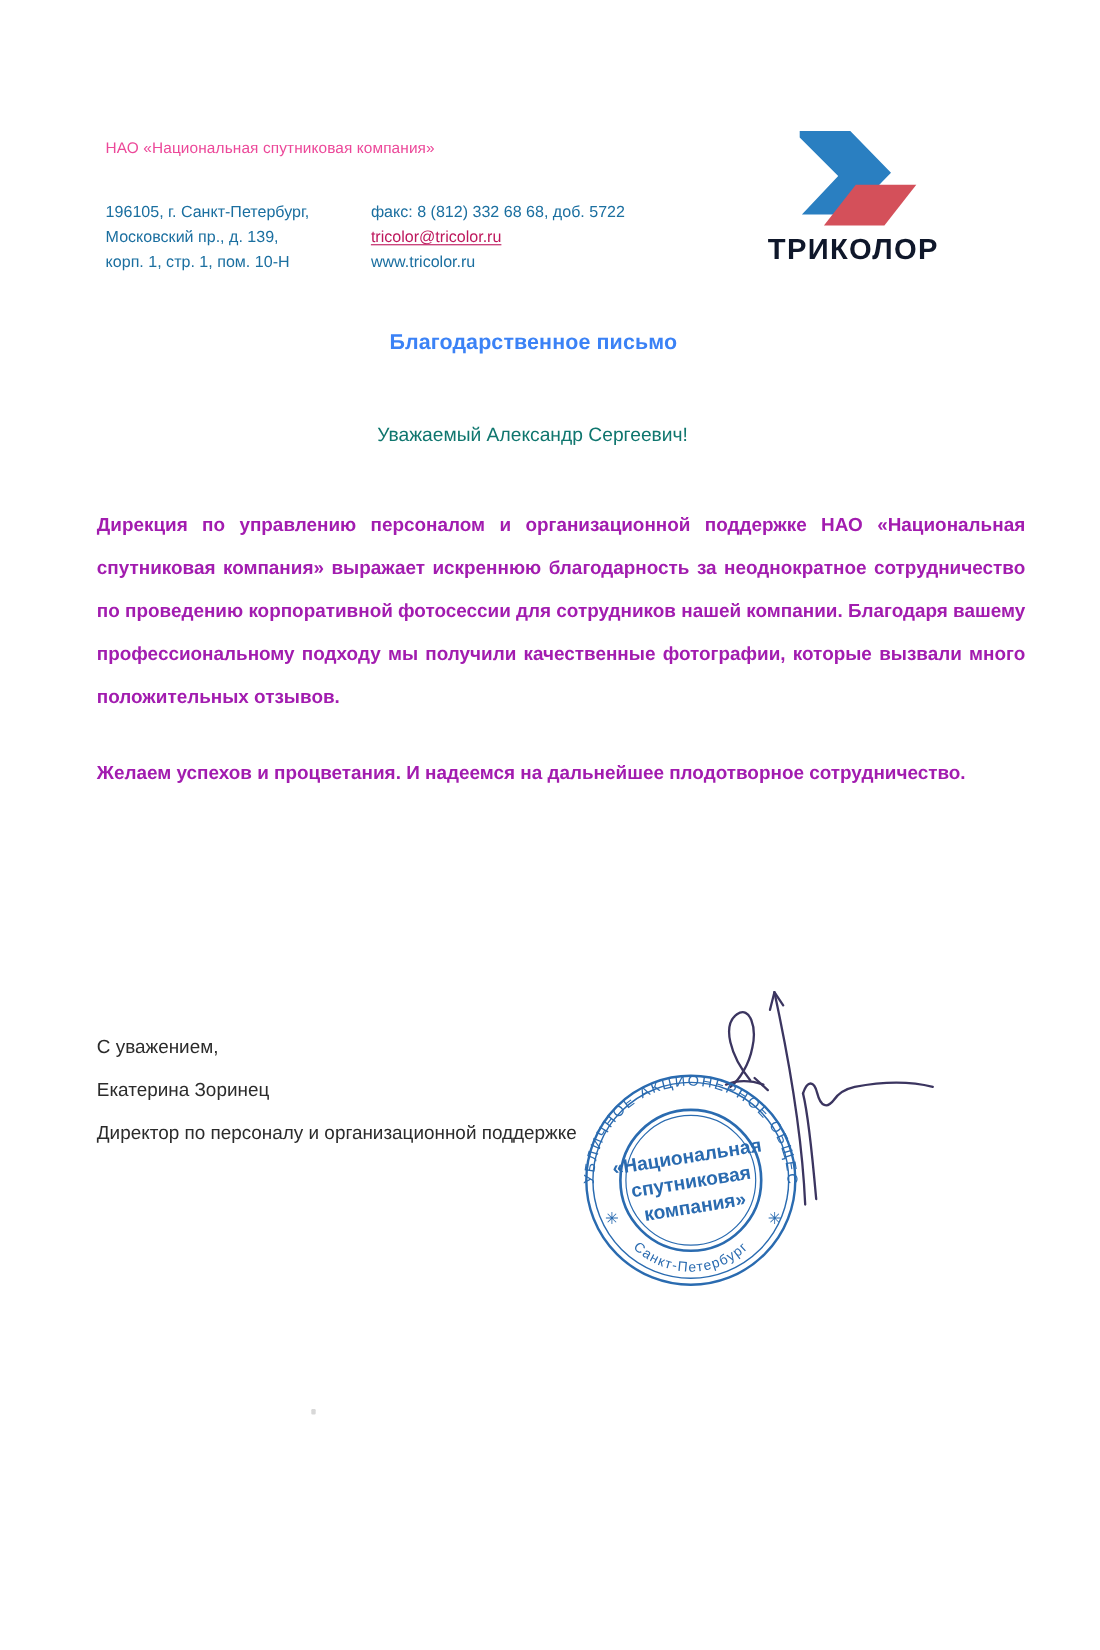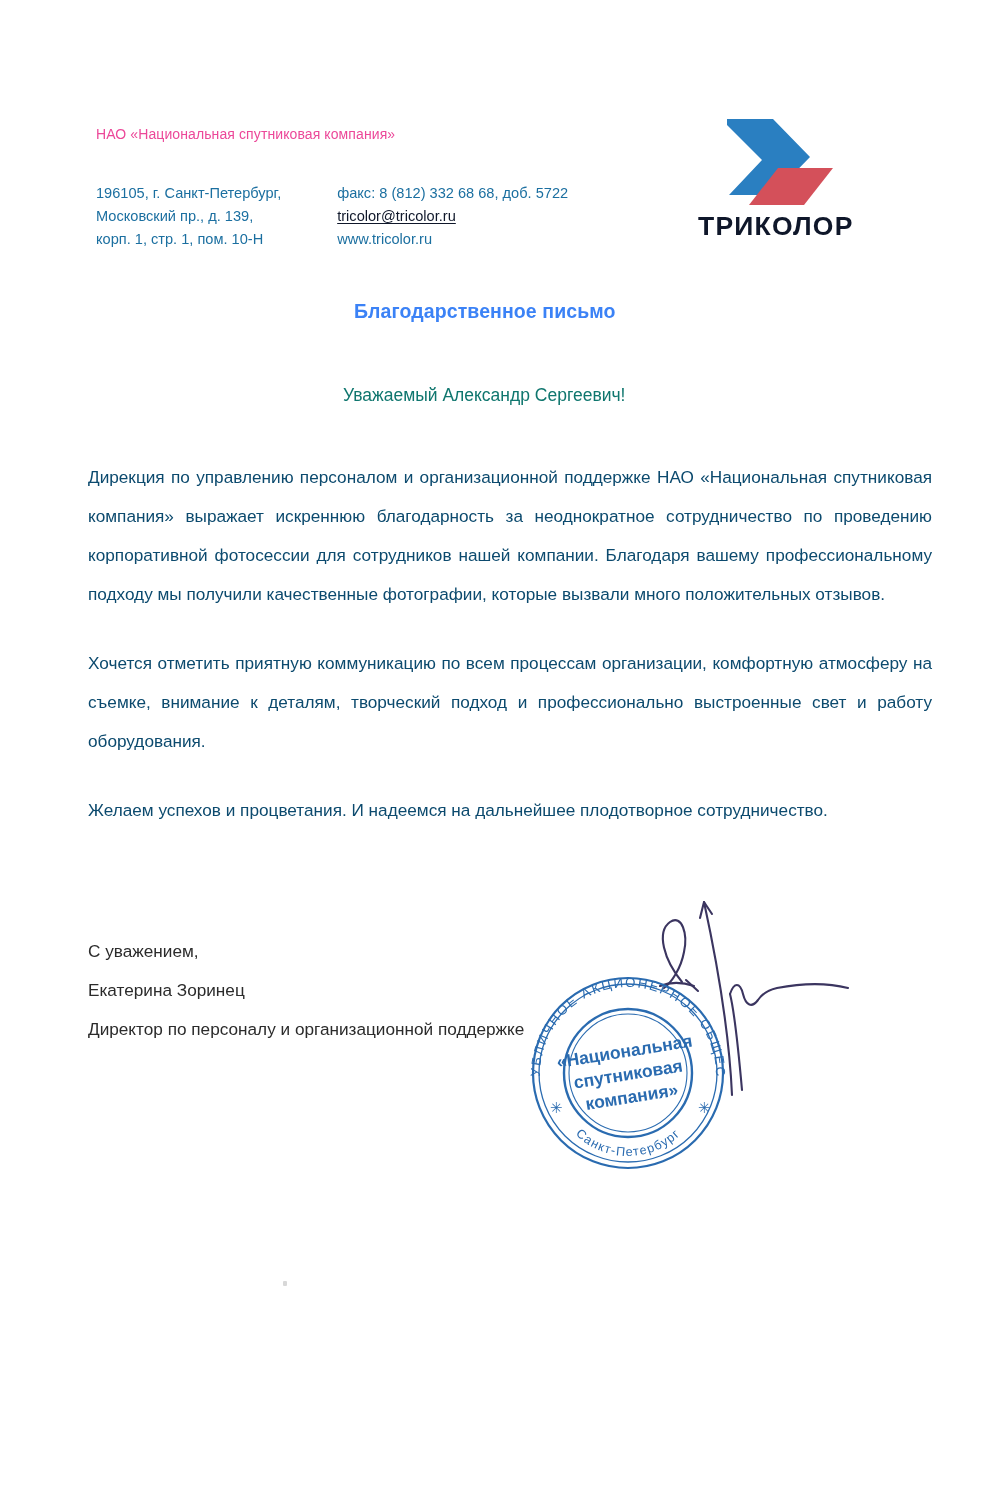--- a/index.html
+++ b/index.html
@@ -38,21 +38,21 @@
     left: 96px;
     top: 182px;
     display: flex;
     gap: 56px;
     color: #1b6fa0;
     font-size: 14.6px;
     line-height: 23px;
   }
   .contact-col div { white-space: nowrap; }
   .contact-col .link {
-    color: #0f172a;
+    color: #be185d;
     text-decoration: underline;
     text-underline-offset: 2px;
   }
 
   
   .logo {
     position: absolute;
     left: 694px;
     top: 108px;
     width: 180px;
@@ -95,21 +95,22 @@
     left: 88px;
     top: 458px;
     width: 844px;
   }
   .body-text p {
     margin: 0 0 30px 0;
     font-size: 17.2px;
     line-height: 39px;
     text-align: justify;
     text-justify: inter-word;
-    color: #0c4a6e;
+    color: #a21caf;
+    font-weight: bold;
   }
   .body-text p.last { text-align: left; }
 
   
   .sign-block {
     position: absolute;
     left: 88px;
     top: 932px;
   }
   .sign-block div {
@@ -182,21 +183,20 @@
     </svg>
     <div class="logo-word">ТРИКОЛОР</div>
   </div>
 
   <div class="doc-title">Благодарственное письмо</div>
 
   <div class="salutation">Уважаемый Александр Сергеевич!</div>
 
   <div class="body-text">
     <p>Дирекция по управлению персоналом и организационной поддержке НАО «Национальная спутниковая компания» выражает искреннюю благодарность за неоднократное сотрудничество по проведению корпоративной фотосессии для сотрудников нашей компании. Благодаря вашему профессиональному подходу мы получили качественные фотографии, которые вызвали много положительных отзывов.</p>
-    <p>Хочется отметить приятную коммуникацию по всем процессам организации, комфортную атмосферу на съемке, внимание к деталям, творческий подход и профессионально выстроенные свет и работу оборудования.</p>
     <p class="last">Желаем успехов и процветания. И надеемся на дальнейшее плодотворное сотрудничество.</p>
   </div>
 
   <div class="sign-block">
     <div>С уважением,</div>
     <div>Екатерина Зоринец</div>
     <div>Директор по персоналу и организационной поддержке</div>
   </div>
 
   <div class="signature">

